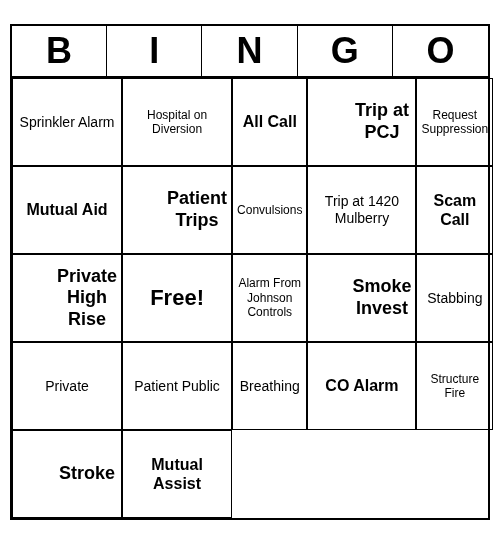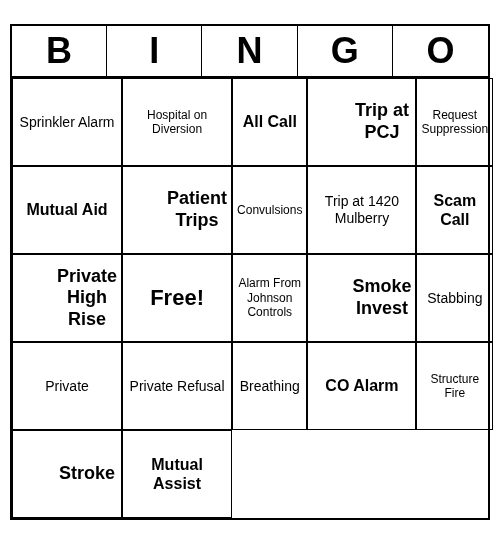--- a/index.html
+++ b/index.html
@@ -102,20 +102,20 @@
       <div class="bingo-cell medium-text">Patient Trips</div>
       <div class="bingo-cell small-text">Convulsions</div>
       <div class="bingo-cell">Trip at 1420 Mulberry</div>
       <div class="bingo-cell large-text">Scam Call</div>
       <div class="bingo-cell medium-text">Private High Rise</div>
       <div class="bingo-cell free">Free!</div>
       <div class="bingo-cell small-text">Alarm From Johnson Controls</div>
       <div class="bingo-cell medium-text">Smoke Invest</div>
       <div class="bingo-cell">Stabbing</div>
       <div class="bingo-cell">Private</div>
-      <div class="bingo-cell">Private Refusal</div>
+      <div class="bingo-cell">Patient Public</div>
       <div class="bingo-cell">Breathing</div>
       <div class="bingo-cell large-text">CO Alarm</div>
       <div class="bingo-cell small-text">Structure Fire</div>
       <div class="bingo-cell medium-text">Stroke</div>
       <div class="bingo-cell large-text">Mutual Assist</div>
     </div>
 </div>
 
 </body></html>

